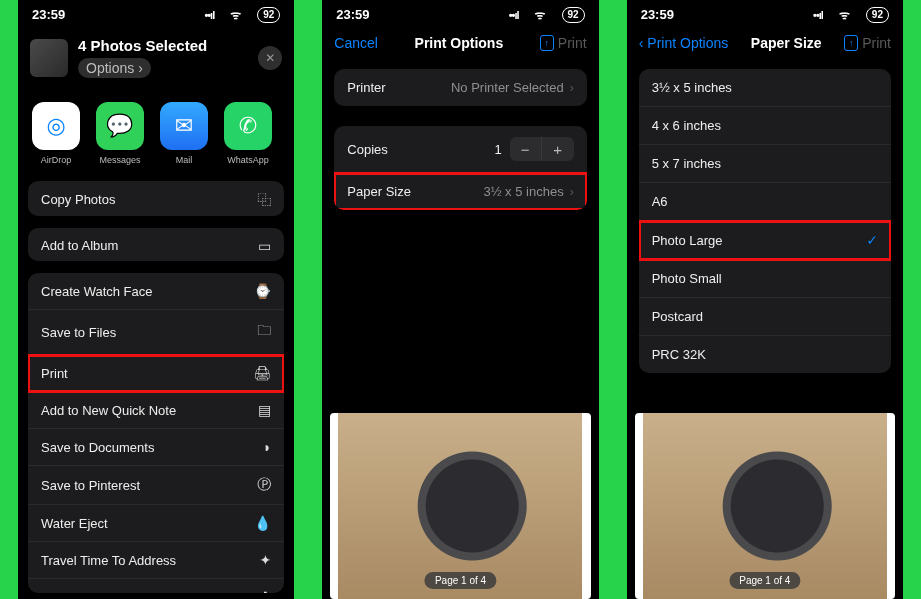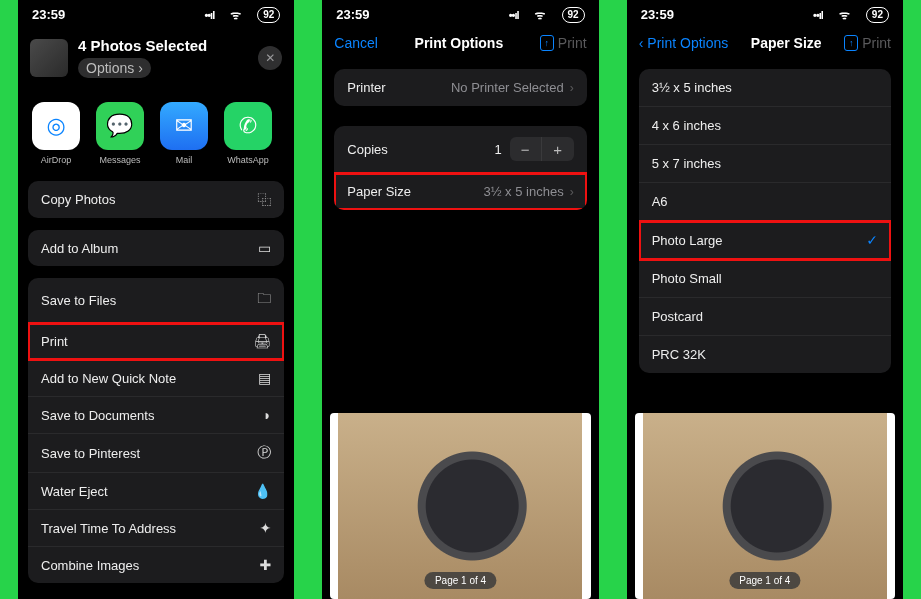--- a/index.html
+++ b/index.html
@@ -209,20 +209,24 @@
     </div>
   </div>
   <div class="act-group">
     <div class="act-row">
       <span>Add to Album</span>
       <span class="act-ic">▭</span>
     </div>
   </div>
   <div class="act-group">
     <div class="act-row">
+      <span>Create Watch Face</span>
+      <span class="act-ic">⌚</span>
+    </div>
+    <div class="act-row">
       <span>Save to Files</span>
       <span class="act-ic">🗀</span>
     </div>
     <div class="act-row hilite">
       <span>Print</span>
       <span class="act-ic">🖨</span>
     </div>
     <div class="act-row">
       <span>Add to New Quick Note</span>
       <span class="act-ic">▤</span>

